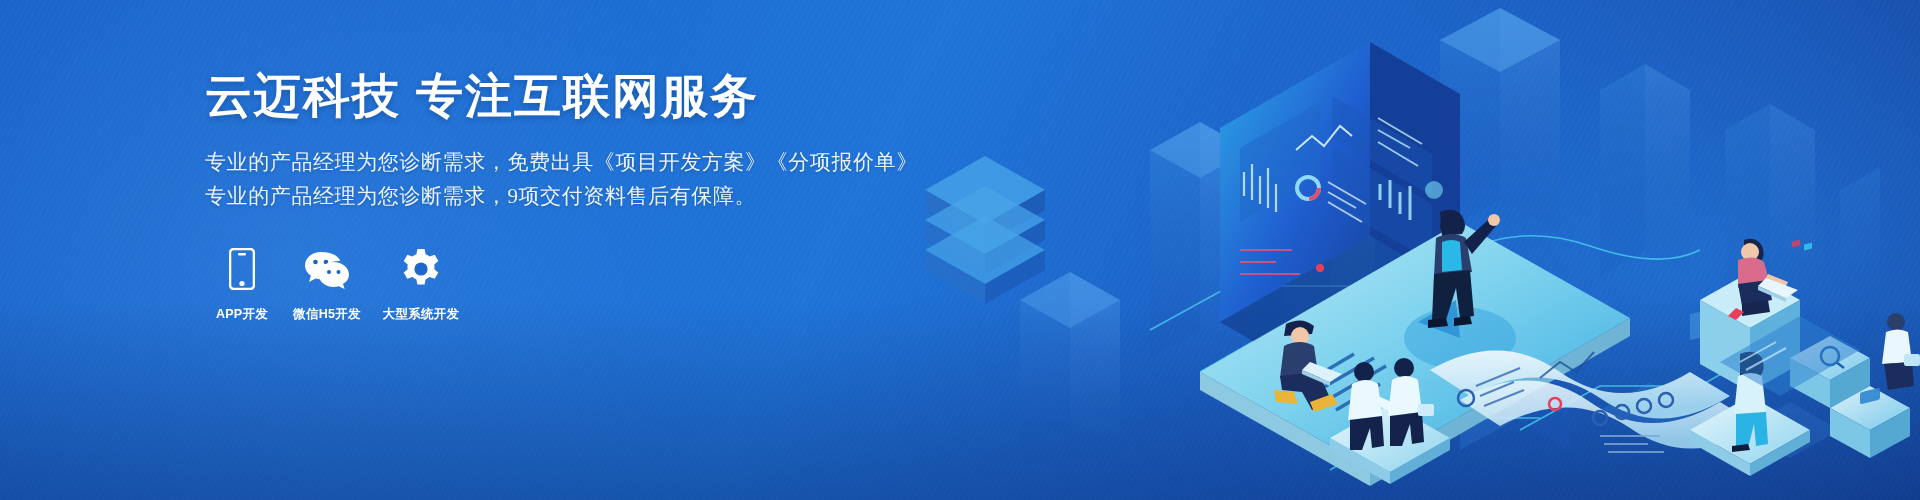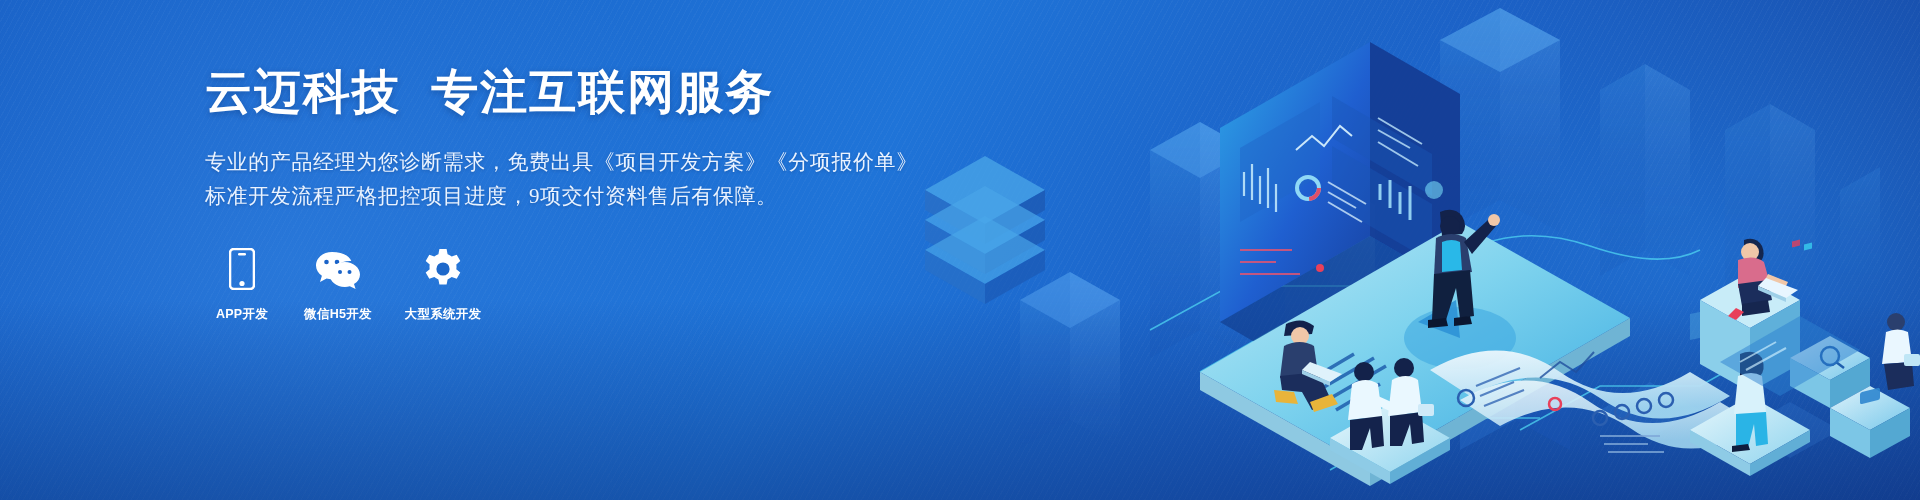--- a/index.html
+++ b/index.html
@@ -29,30 +29,29 @@
     background:linear-gradient(180deg, rgba(10,45,120,0) 0%, rgba(10,42,112,0.42) 100%);
     pointer-events:none;
   }
 
   
   .content { position:absolute; left:205px; top:68px; width:700px; z-index:6; }
   .headline {
     font-size:47px; font-weight:bold; color:#ffffff; line-height:1.18;
     letter-spacing:2px; white-space:nowrap;
     text-shadow:0 2px 6px rgba(3,30,80,0.30);
-    font-family:Liberation Mono, monospace;
   }
   .sub-lines { margin-top:22px; }
   .sub-line {
     font-size:21px; color:#eaf3ff; line-height:1.62; letter-spacing:0.6px;
     white-space:nowrap; font-weight:400;
     text-shadow:0 1px 3px rgba(3,30,80,0.25);
     font-family:Liberation Serif, serif;
   }
-  .services { display:flex; margin-top:34px;gap:11px; }
+  .services { display:flex; margin-top:34px; }
   .service {
     width:74px; display:flex; flex-direction:column; align-items:center;
     margin-right:11px;
   }
   .service:last-child { margin-right:4px; }
   .svc-icon { height:44px; display:flex; align-items:center; justify-content:center; }
   .svc-icon svg { display:block; }
   .svc-label {
     margin-top:15px; font-size:12.5px; color:#ffffff; white-space:nowrap;
     letter-spacing:0.3px; font-weight:bold;
@@ -369,21 +368,21 @@
   </div>
 
   <div class="bg-dark-bottom"></div>
 
   <div class="content">
 
     <h1 class="headline">云迈科技 专注互联网服务</h1>
 
     <div class="sub-lines">
       <div class="sub-line">专业的产品经理为您诊断需求，免费出具《项目开发方案》《分项报价单》</div>
-      <div class="sub-line">标准开发流程严格把控项目进度，9项交付资料售后有保障。</div>
+      <div class="sub-line">专业的产品经理为您诊断需求，9项交付资料售后有保障。</div>
     </div>
 
     <div class="services">
 
       <div class="service">
         <span class="svc-icon">
           <svg width="26" height="42" viewBox="0 0 26 42">
             <rect x="1" y="1" width="24" height="40" rx="4" fill="none" stroke="#ffffff" stroke-width="2.6"></rect>
             <rect x="9" y="5" width="8" height="2.4" rx="1.2" fill="#ffffff"></rect>
             <circle cx="13" cy="35.5" r="2.6" fill="#ffffff"></circle>

